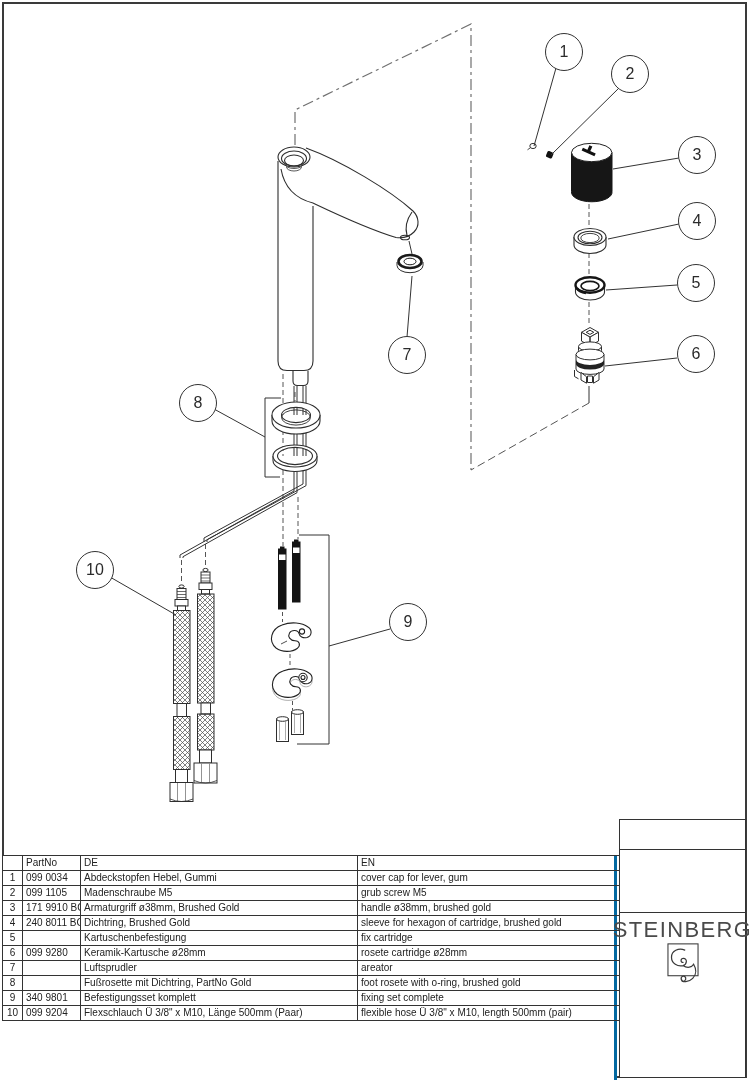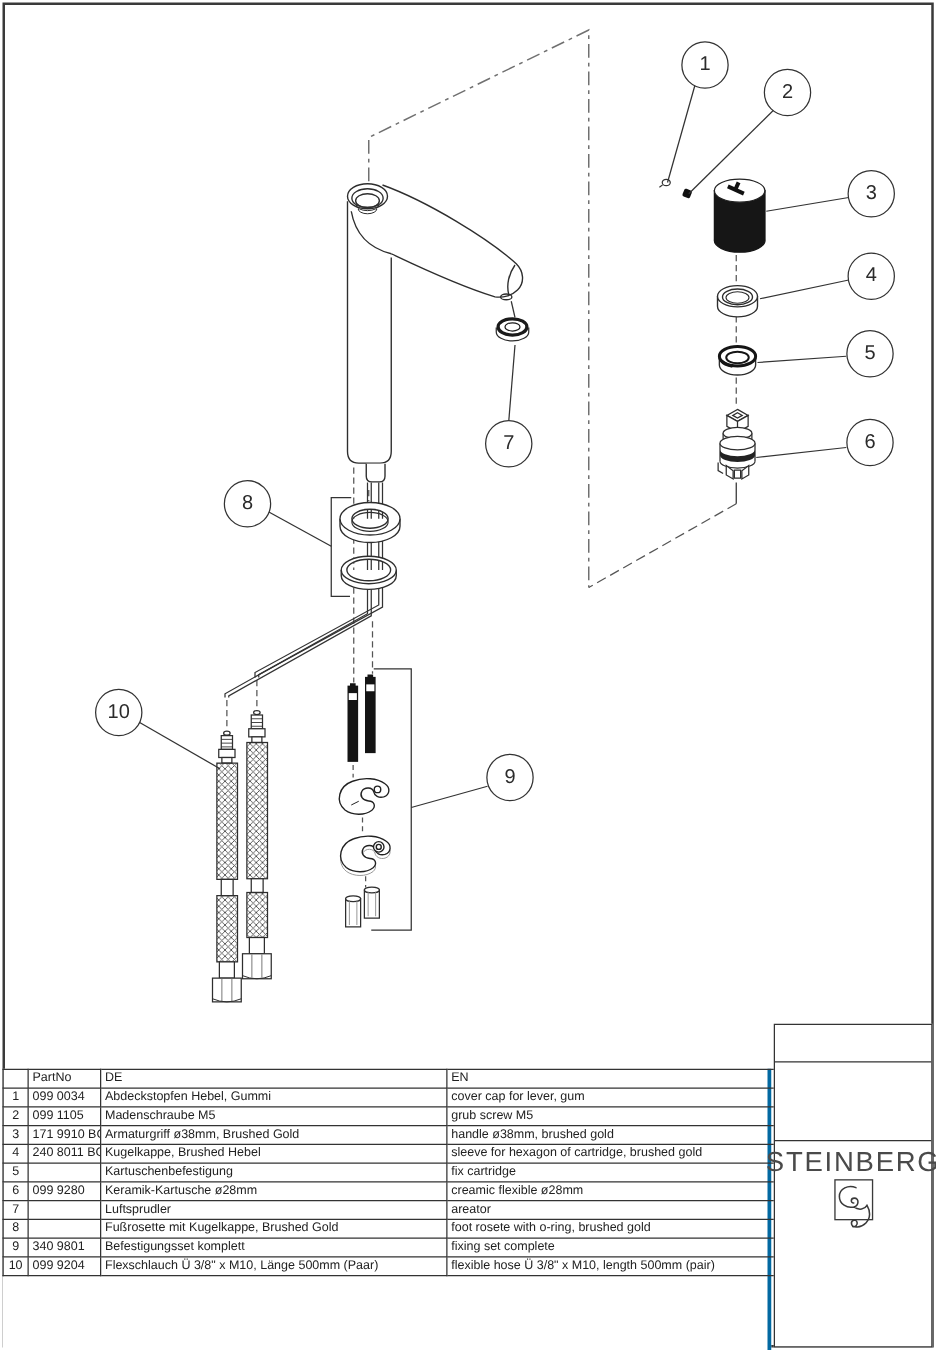--- a/index.html
+++ b/index.html
@@ -284,45 +284,45 @@
           </tr>
       <tr>
             <td class="c-no">3</td>
             <td class="c-pn">171 9910 BG</td>
             <td class="c-de">Armaturgriff ø38mm, Brushed Gold</td>
             <td class="c-en">handle ø38mm, brushed gold</td>
           </tr>
       <tr>
             <td class="c-no">4</td>
             <td class="c-pn">240 8011 BG</td>
-            <td class="c-de">Kugelkappe, Brushed Hebel</td>
+            <td class="c-de">Dichtring, Brushed Gold</td>
             <td class="c-en">sleeve for hexagon of cartridge, brushed gold</td>
           </tr>
       <tr>
             <td class="c-no">5</td>
             <td class="c-pn"></td>
             <td class="c-de">Kartuschenbefestigung</td>
             <td class="c-en">fix cartridge</td>
           </tr>
       <tr>
             <td class="c-no">6</td>
             <td class="c-pn">099 9280</td>
             <td class="c-de">Keramik-Kartusche ø28mm</td>
-            <td class="c-en">creamic flexible ø28mm</td>
+            <td class="c-en">rosete cartridge ø28mm</td>
           </tr>
       <tr>
             <td class="c-no">7</td>
             <td class="c-pn"></td>
             <td class="c-de">Luftsprudler</td>
             <td class="c-en">areator</td>
           </tr>
       <tr>
             <td class="c-no">8</td>
             <td class="c-pn"></td>
-            <td class="c-de">Fußrosette mit Kugelkappe, Brushed Gold</td>
+            <td class="c-de">Fußrosette mit Dichtring, PartNo Gold</td>
             <td class="c-en">foot rosete with o-ring, brushed gold</td>
           </tr>
       <tr>
             <td class="c-no">9</td>
             <td class="c-pn">340 9801</td>
             <td class="c-de">Befestigungsset komplett</td>
             <td class="c-en">fixing set complete</td>
           </tr>
       <tr>
             <td class="c-no">10</td>

